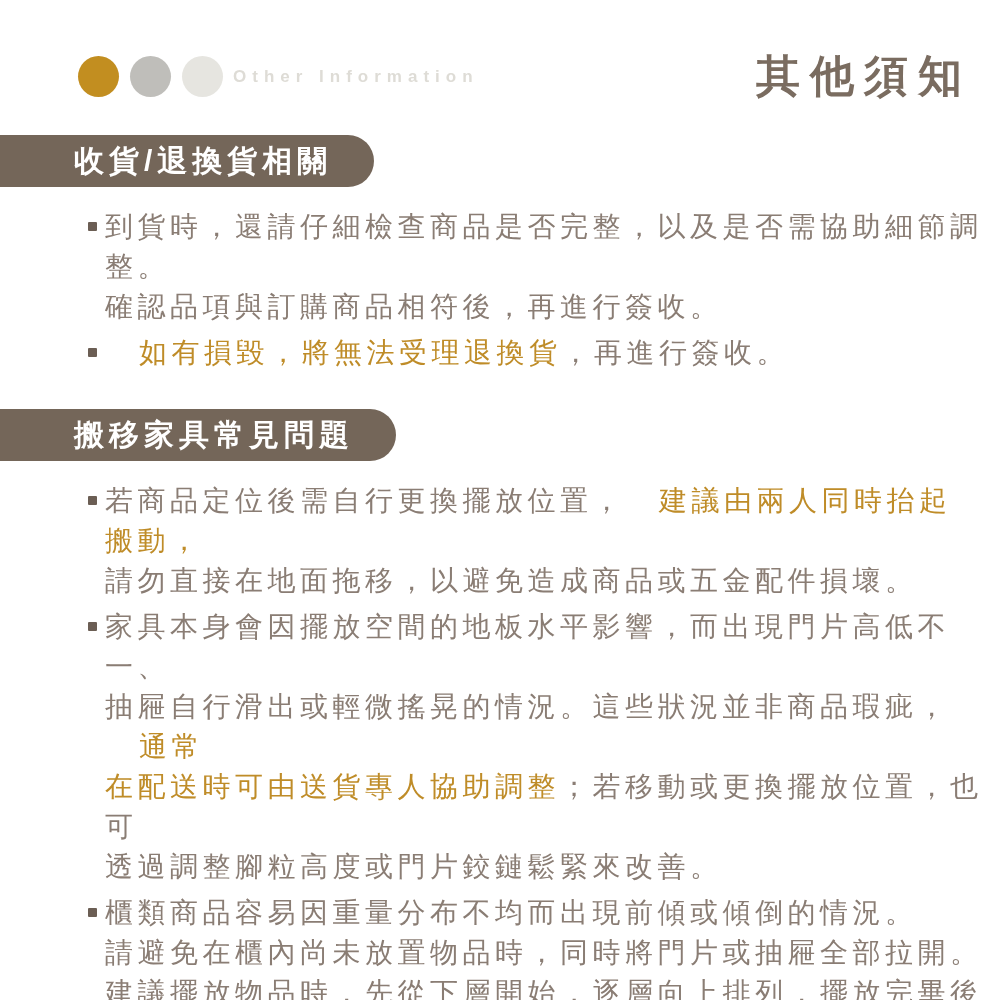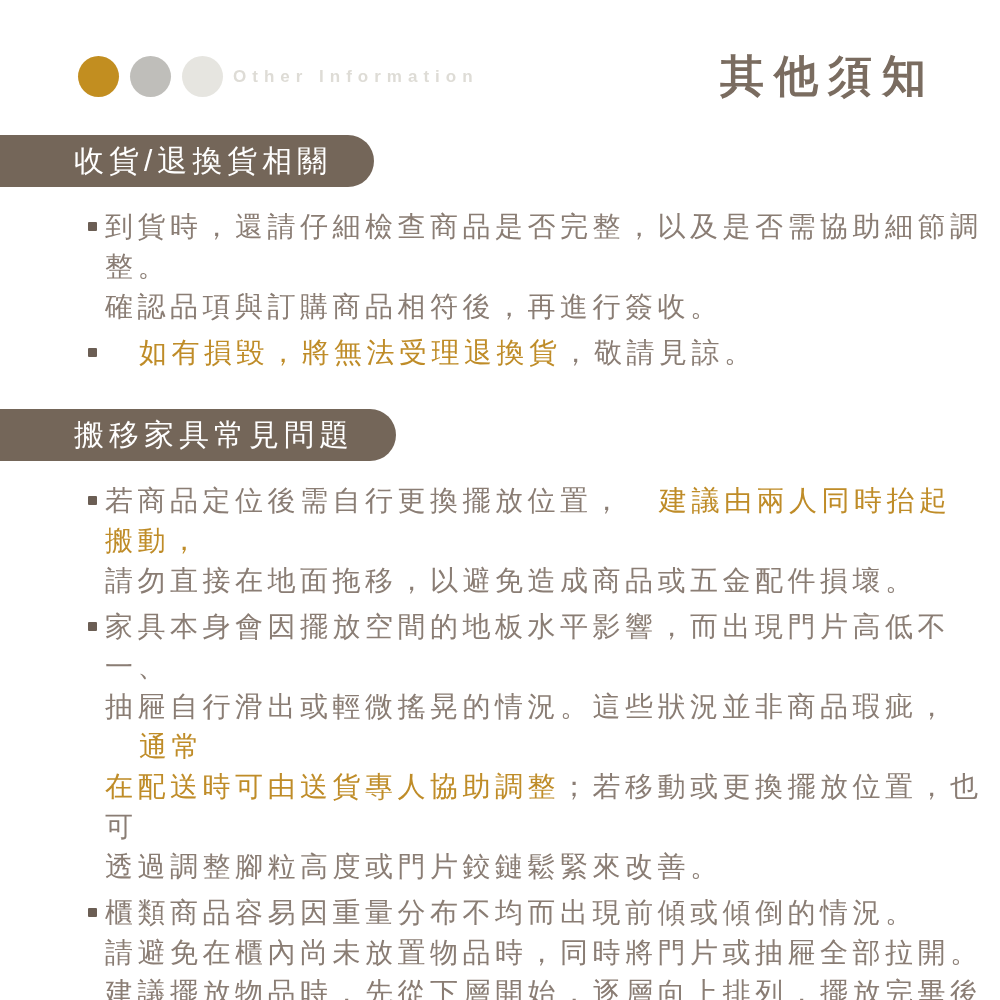--- a/index.html
+++ b/index.html
@@ -13,39 +13,39 @@
   html,body{margin:0;padding:0;}
   body{
     width:1000px;height:1000px;background:#ffffff;
     font-family:"Liberation Sans","DejaVu Sans",sans-serif;
   }
   .page{position:relative;width:1000px;height:1000px;overflow:hidden;background:#ffffff;}
 
   
   .top-row{
     display:flex;align-items:center;justify-content:space-between;
-    padding:48px 64px 0 78px;height:105px;
+    padding:48px 28px 0 78px;height:105px;
   }
   .brand-left{display:flex;align-items:center;}
   .dots{display:flex;align-items:center;gap:11px;}
   .dot{width:41px;height:41px;border-radius:50%;}
   .en-label{
     margin-left:10px;font-size:17px;font-weight:bold;
     letter-spacing:6px;color:#dedcd6;white-space:nowrap;
   }
   .page-title{
     font-size:44px;font-weight:700;letter-spacing:10px;
     color:var(--title-color);white-space:nowrap;
   }
 
   
   .section-heading{
     display:inline-block;margin-top:30px;height:52px;line-height:52px;
     padding:0 42px 0 74px;background:var(--header-bg);color:#ffffff;
-    font-size:30px;font-weight:normal;letter-spacing:5px;
+    font-size:30px;font-weight:bold;letter-spacing:5px;
     border-radius:0 26px 26px 0;white-space:nowrap;
   }
 
   
   ul.bullets{margin:20px 0 0 88px;padding:0;list-style:none;}
   ul.bullets li{
     position:relative;padding-left:17px;margin-bottom:6px;
     font-size:28px;line-height:40px;letter-spacing:4.5px;
     color:var(--body-text);white-space:pre-wrap;max-width:895px;
   }
@@ -69,21 +69,21 @@
       </div>
       <span class="en-label">Other Information</span>
     </div>
     <h1 class="page-title" style="margin:0;">其他須知</h1>
   </div>
 
   <main>
       <section><div class="section-heading">收貨/退換貨相關</div><ul class="bullets">
           <li><span class="marker"></span><span class="seg">到貨時，還請仔細檢查商品是否完整，以及是否需協助細節調整。
 確認品項與訂購商品相符後，再進行簽收。</span></li>
-          <li><span class="marker"></span><span class="seg accent">如有損毀，將無法受理退換貨</span><span class="seg">，敬請見諒。</span></li>
+          <li><span class="marker"></span><span class="seg accent">如有損毀，將無法受理退換貨</span><span class="seg">，再進行簽收。</span></li>
         </ul></section>
       <section><div class="section-heading">搬移家具常見問題</div><ul class="bullets">
           <li><span class="marker"></span><span class="seg">若商品定位後需自行更換擺放位置，</span><span class="seg accent">建議由兩人同時抬起搬動，</span><span class="seg">
 請勿直接在地面拖移，以避免造成商品或五金配件損壞。</span></li>
           <li><span class="marker"></span><span class="seg">家具本身會因擺放空間的地板水平影響，而出現門片高低不一、
 抽屜自行滑出或輕微搖晃的情況。這些狀況並非商品瑕疵，</span><span class="seg accent">通常
 在配送時可由送貨專人協助調整</span><span class="seg">；若移動或更換擺放位置，也可
 透過調整腳粒高度或門片鉸鏈鬆緊來改善。</span></li>
           <li><span class="marker"></span><span class="seg">櫃類商品容易因重量分布不均而出現前傾或傾倒的情況。
 請避免在櫃內尚未放置物品時，同時將門片或抽屜全部拉開。

